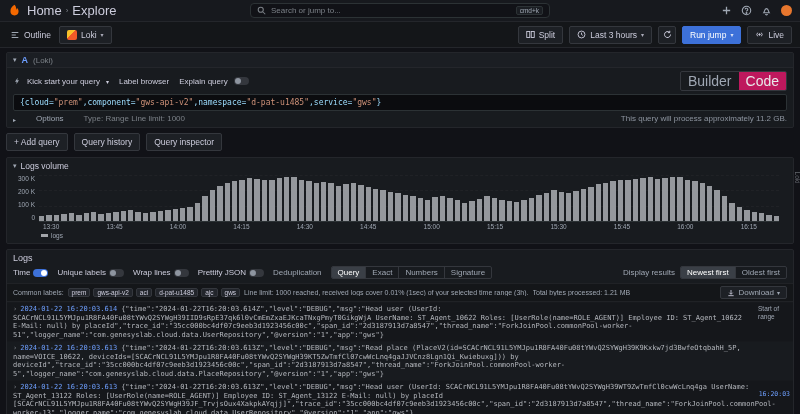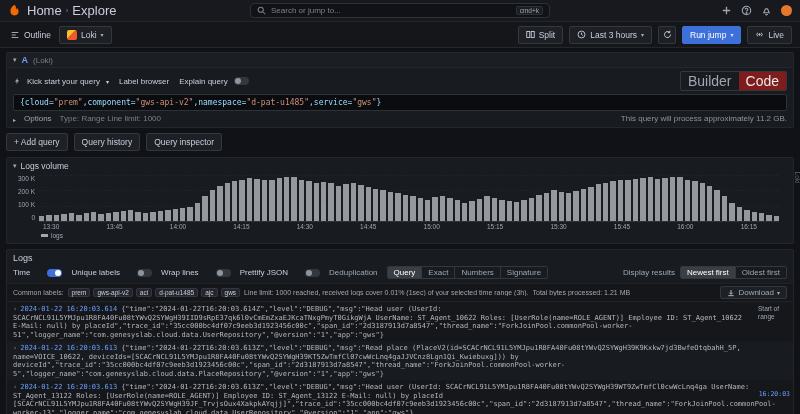--- a/index.html
+++ b/index.html
@@ -30,24 +30,24 @@
   .panel{border:1px solid #24262b;border-radius:2px;background:#181b1f;margin-bottom:5px}
 
   
   .qheader{display:flex;align-items:center;gap:5px;height:15px;padding:0 6px;background:#1b1e23;border-bottom:1px solid #24262b}
   .refid{color:#6e9fff;font-weight:bold;font-size:9px}
   .dshint{color:#7b8087;font-size:8px}
   .qtoolbar{display:flex;align-items:center;gap:10px;padding:3px 6px}
   .textbtn{color:#ccccdc;font-size:8px;display:inline-flex;align-items:center;gap:6px;cursor:pointer}
   .seg{display:flex;border:1px solid #34373d;border-radius:2px;overflow:hidden;margin-left:auto}
   .seg>div{padding:1px 7px;font-size:14px;color:#9fa7b3;cursor:pointer}
-  .seg>div.sel{background:#7f1d1d;color:#e8e9ea}
+  .seg>div.sel{background:#be185d;color:#e8e9ea}
   .editor{margin:0 6px;background:#0b0c0f;border:1px solid #2c3235;border-radius:2px;padding:3px 6px;font-family:"DejaVu Sans Mono",monospace;font-size:8px;white-space:nowrap;overflow:hidden}
   .tok-key{color:#9cdcfe}.tok-str{color:#ce9178}
-  .optrow{display:flex;align-items:flex-end;gap:8px;padding:3px 6px 4px;color:#9fa7b3;font-size:8px}
+  .optrow{display:flex;align-items:flex-end;gap:20px;padding:3px 6px 4px;color:#9fa7b3;font-size:8px}
   .estimate{margin-left:auto;color:#8e95a0}
 
   .actions{display:flex;gap:6px;margin:2px 0 6px}
 
   
   .vheader{display:flex;align-items:center;gap:4px;padding:3px 6px 1px;font-size:8.5px;color:#ccccdc}
   .chart{position:relative;display:flex;margin:3px 14px 0 6px;height:46px}
   .yaxis{width:26px;display:flex;flex-direction:column;justify-content:space-between;align-items:flex-end;font-size:6.5px;color:#9fa7b3;padding-right:4px}
   .plot{position:relative;flex:1}
   .gridline{position:absolute;left:0;right:0;border-top:1px dashed #202226}
@@ -55,21 +55,21 @@
   .bar{flex:1;background:#a3a6ab;opacity:.9}
   .xaxis{display:flex;justify-content:space-between;margin:2px 36px 0 36px;font-size:6.5px;color:#9fa7b3}
   .legend{display:flex;align-items:center;gap:3px;margin:2px 6px 4px 34px;font-size:6.5px;color:#9fa7b3}
   .legendswatch{width:7px;height:3px;background:#a3a6ab}
   .vright{position:absolute;right:-11px;top:16px;transform:rotate(90deg);transform-origin:center;font-size:6.5px;color:#63676d}
 
   
   .logs-panel{display:flex;flex-direction:column;height:188px;overflow:hidden;margin-bottom:0}
   .lheader{padding:3px 6px 1px;font-size:9px;color:#ccccdc}
   .controls{display:flex;align-items:center;gap:9px;padding:2px 6px 4px;font-size:8px;color:#ccccdc}
-  .tgl{display:inline-flex;align-items:center;gap:17px;cursor:pointer}
+  .tgl{display:inline-flex;align-items:center;gap:3px;cursor:pointer}
   .switch{width:15px;height:8px;border-radius:4px;background:#34373d;position:relative;display:inline-block}
   .switch::after{content:"";position:absolute;width:6px;height:6px;border-radius:50%;background:#8e95a0;top:1px;left:1px}
   .switch.on{background:#3d71d9}
   .switch.on::after{left:8px;background:#fff}
   .grouplabel{color:#9fa7b3}
   .radio{display:flex;border:1px solid #34373d;border-radius:2px;overflow:hidden}
   .radio>div{padding:1px 6px;font-size:8px;color:#9fa7b3;border-left:1px solid #34373d;cursor:pointer;white-space:nowrap}
   .radio>div:first-child{border-left:none}
   .radio>div.sel{background:#3a3f46;color:#fff}
   .dispright{margin-left:auto;display:flex;align-items:center;gap:5px}

